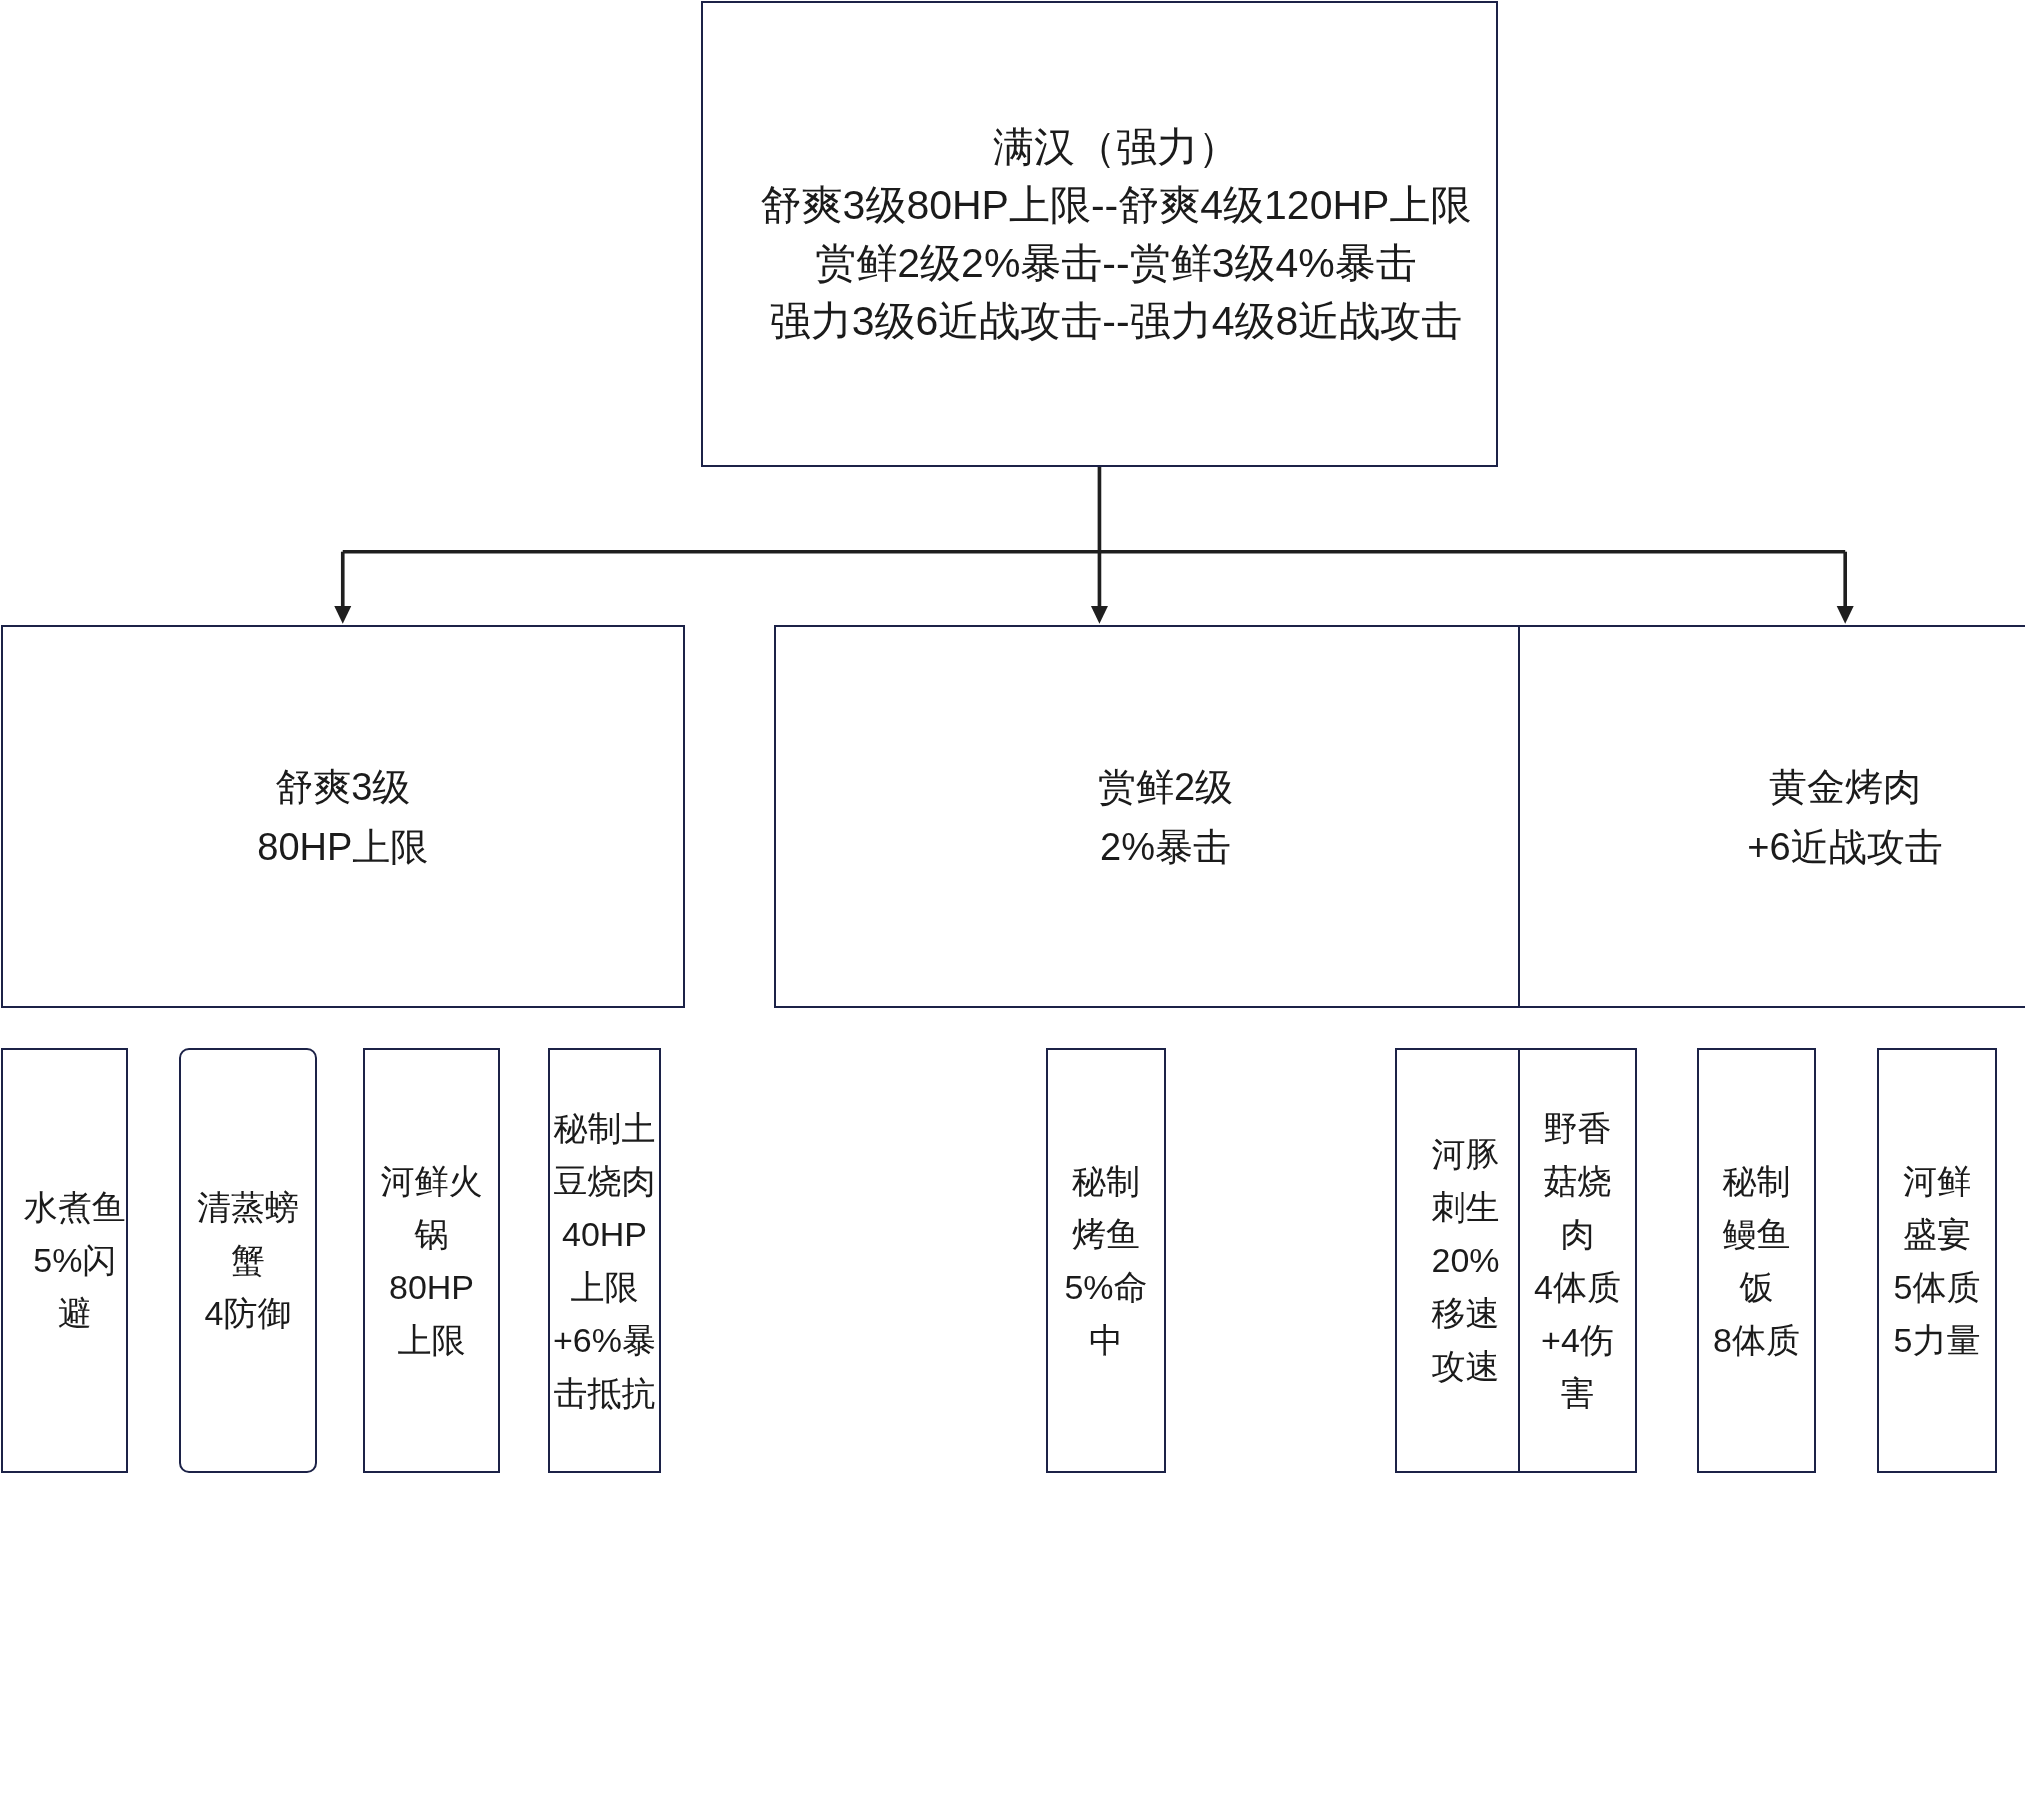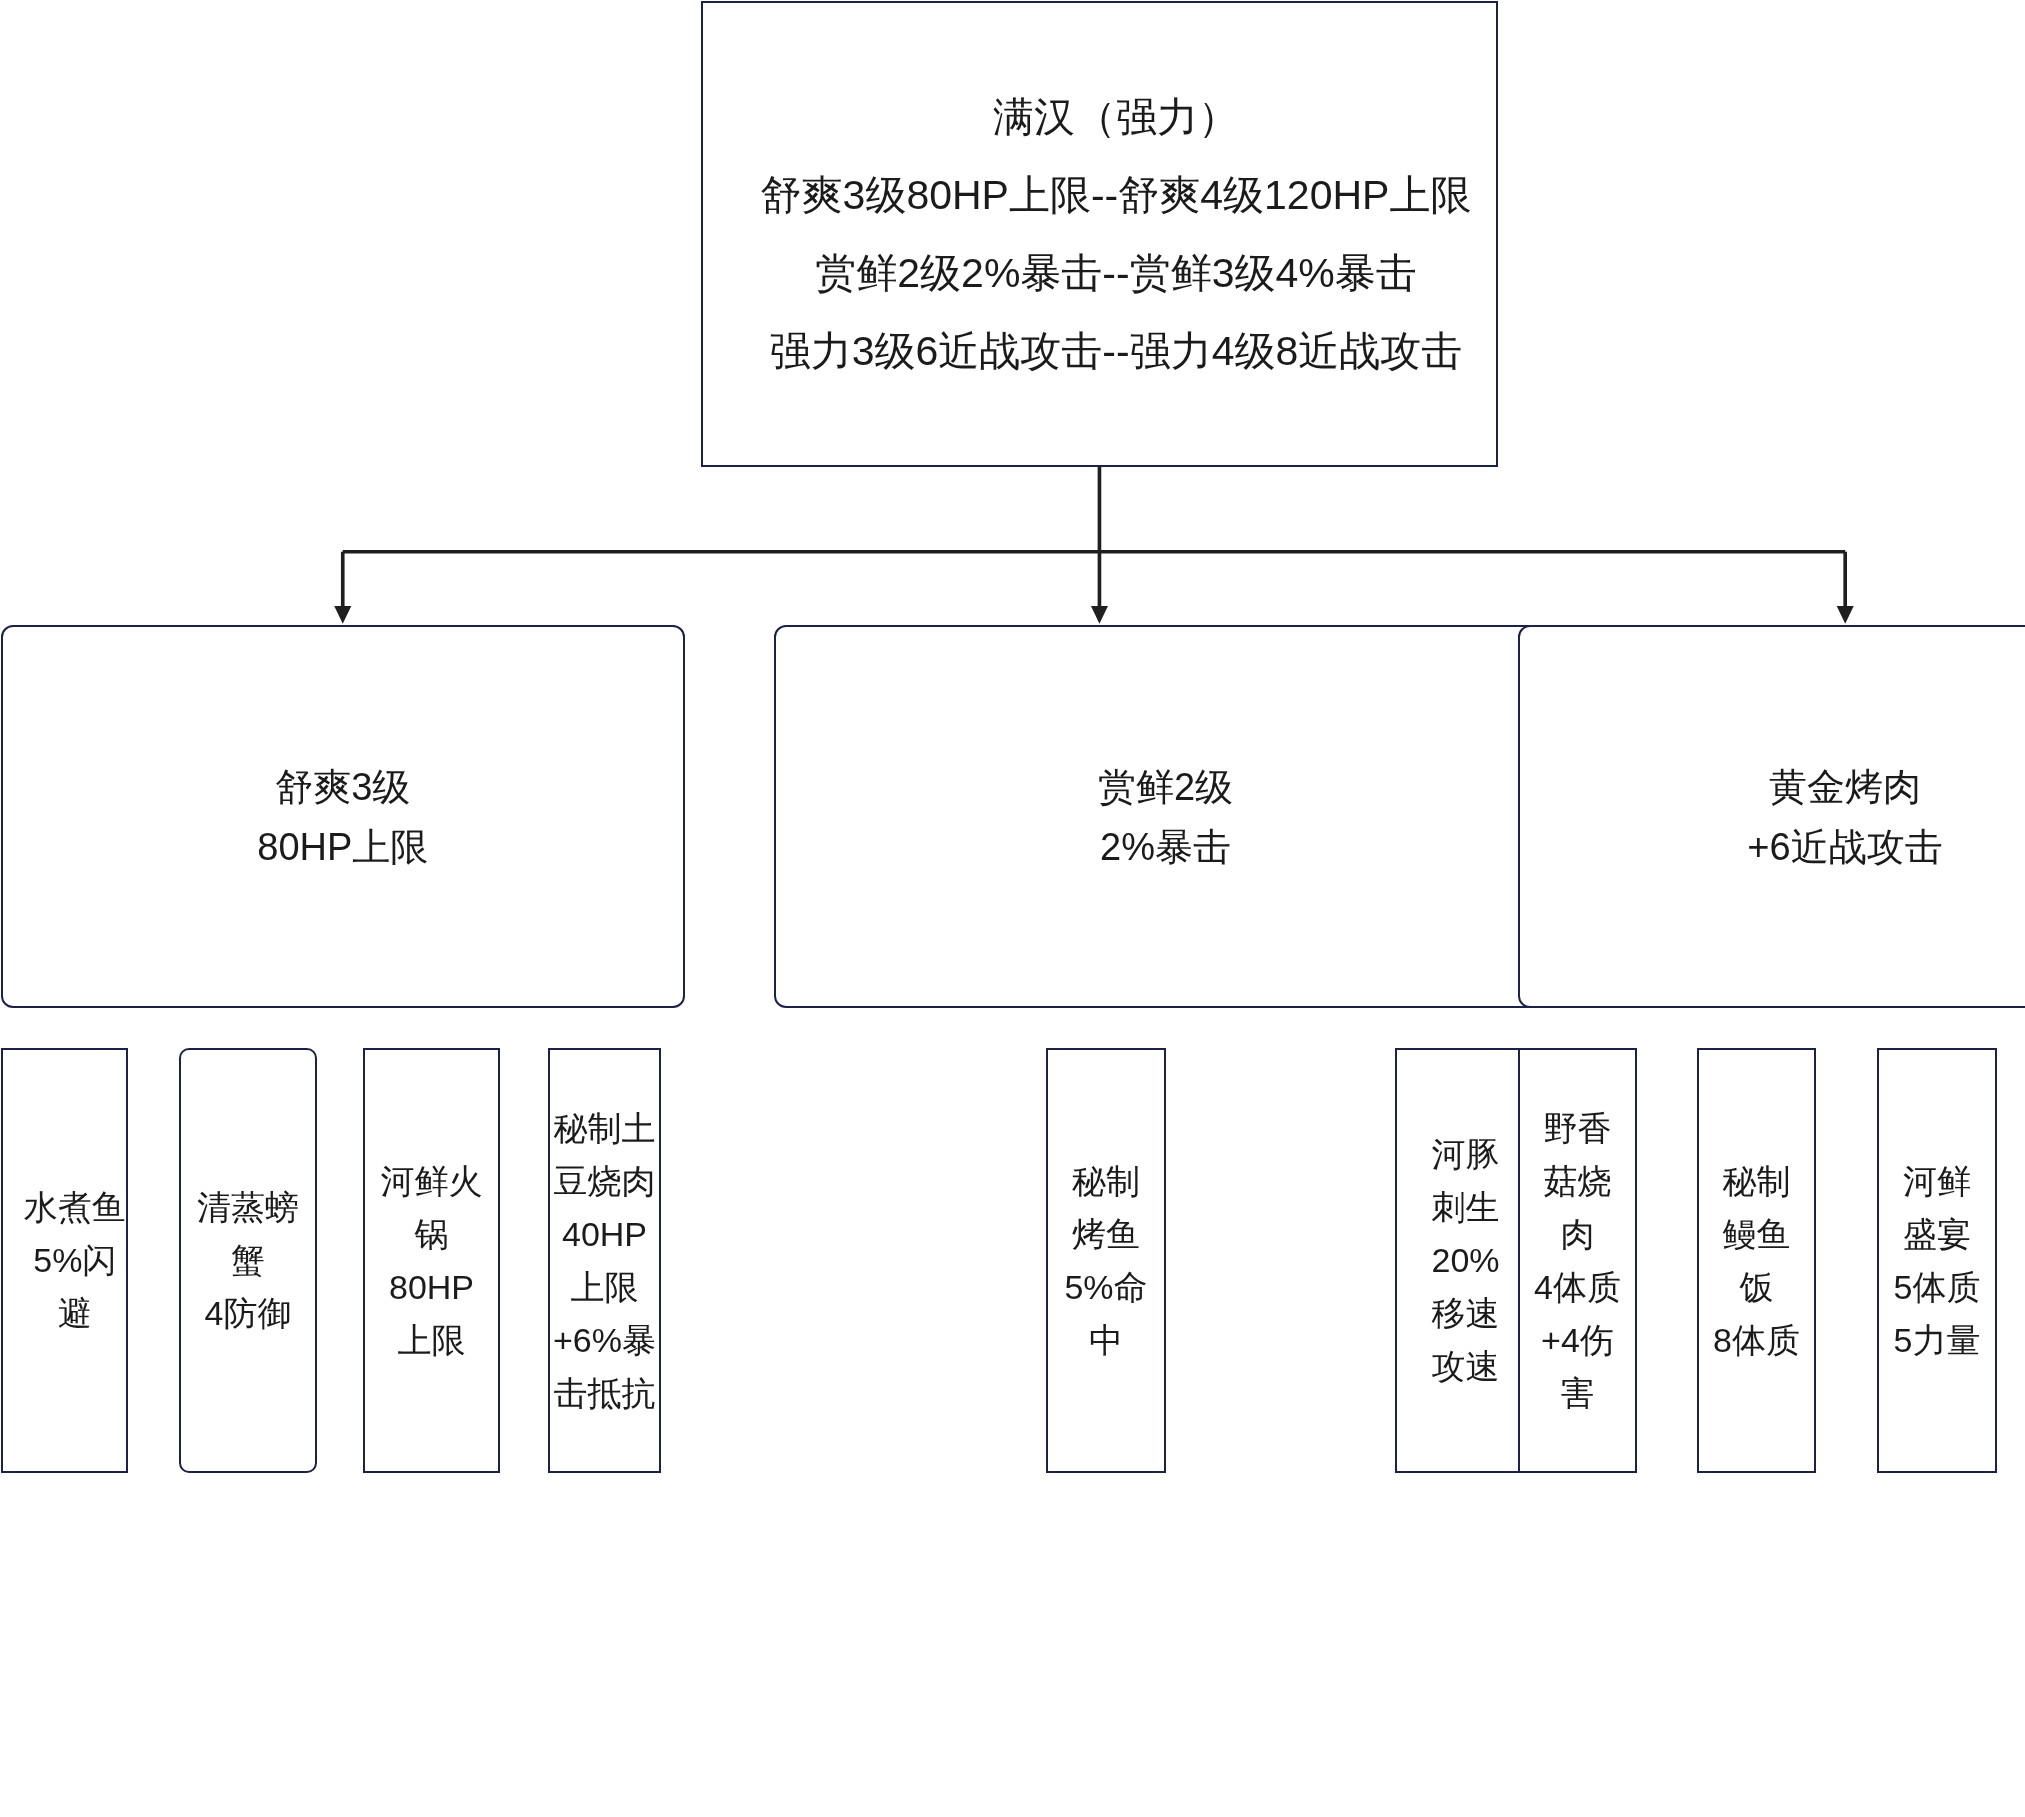--- a/index.html
+++ b/index.html
@@ -37,25 +37,25 @@
     border: 2.8px solid var(--border);
     display: flex;
     align-items: center;
     justify-content: center;
     text-align: center;
     white-space: pre-line;
     color: var(--text);
   }
   .node--root {
     left: 701px; top: 1.2px; width: 797px; height: 466px;
-    font-size: 41px; line-height: 78px; padding-left: 33px;
+    font-size: 41px; line-height: 58px; padding-left: 33px;
   }
   .node--branch {
     top: 625px; height: 383px;
-    font-size: 38px; line-height: 60px; border-radius: 12px;
+    font-size: 38px; line-height: 60px;
   }
   .branch-0 { left: 0.8px;    width: 684px; }
   .branch-1 { left: 774px; width: 783px; }
   .branch-2 { left: 1518px; width: 654px; }
   .node--leaf {
     top: 1048px; height: 425px;
     font-size: 34px; line-height: 53px;
   }
   .leaf-0-0 { left: 0.8px;    width: 127px; justify-content: flex-end; }
   .leaf-0-1 { left: 179px;  width: 138px; border-radius: 10px; }

